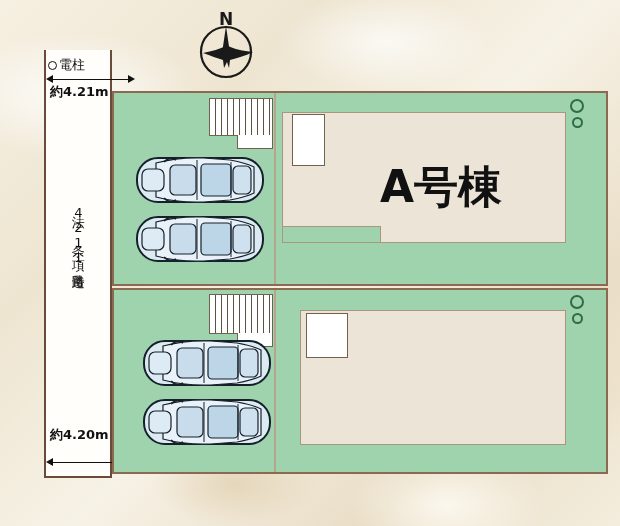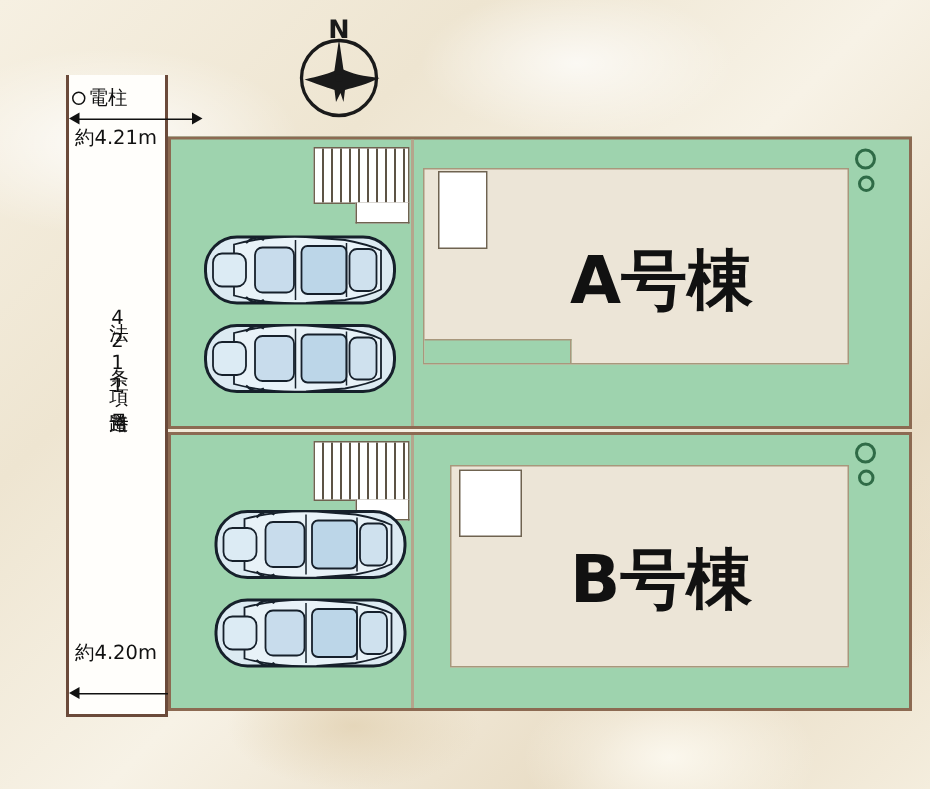--- a/index.html
+++ b/index.html
@@ -117,20 +117,21 @@
     border-bottom: 4px solid transparent;
   }
   .dim-arrow.left  { border-right: 7px solid #111111; }
   .dim-arrow.right { border-left: 7px solid #111111; }
   .dim-text {
     position: absolute;
     color: #111111;
     font-size: 13px;
     white-space: nowrap;
     font-family: "DejaVu Sans", "Liberation Sans", sans-serif;
+    font-weight: bold;
   }
 
   
   .legend {
     position: absolute;
     display: flex;
     align-items: center;
     gap: 2px;
     color: #111111;
     font-size: 13px;
@@ -255,21 +256,20 @@
   </div>
   <div class="inner-line" style="left:274px; top:290px; width:2px; height:182px;"></div>
 
   <div class="stairs" style="left:209px; top:294px; width:64px; height:40px;"></div>
   <div class="stair-ext" style="left:237px; top:333px; width:36px; height:14px;"></div>
 
   <div class="bldg" style="left:300px; top:310px; width:266px; height:135px;"></div>
 
   <div class="porch" style="left:306px; top:313px; width:42px; height:45px;"></div>
 
-  <div class="bldg-label" style="left:380px; top:357px; font-size:44px;">B号棟</div>
 
   <div class="circ" style="left:570px; top:295px; width:14px; height:14px;"></div>
   <div class="circ" style="left:572px; top:313px; width:11px; height:11px;"></div>
 
   <div class="car" style="left:141px; top:336px; width:132px; height:54px;">
     <svg width="132" height="54" viewBox="0 0 132 54">
       <rect x="3" y="5" width="126" height="44" rx="21" ry="21" fill="#dceaf2" stroke="#16202b" stroke-width="2"></rect>
       <path d="M22 10 Q44 4 70 5 L96 7 Q112 10 120 14 L120 40 Q112 44 96 47 L70 49 Q44 50 22 44 Z" fill="#e8f2f8" stroke="#16202b" stroke-width="1.2"></path>
       <rect x="36" y="12" width="26" height="30" rx="5" fill="#c8dcec" stroke="#16202b" stroke-width="1.2"></rect>
       <rect x="67" y="11" width="30" height="32" rx="4" fill="#bcd6e8" stroke="#16202b" stroke-width="1.2"></rect>

